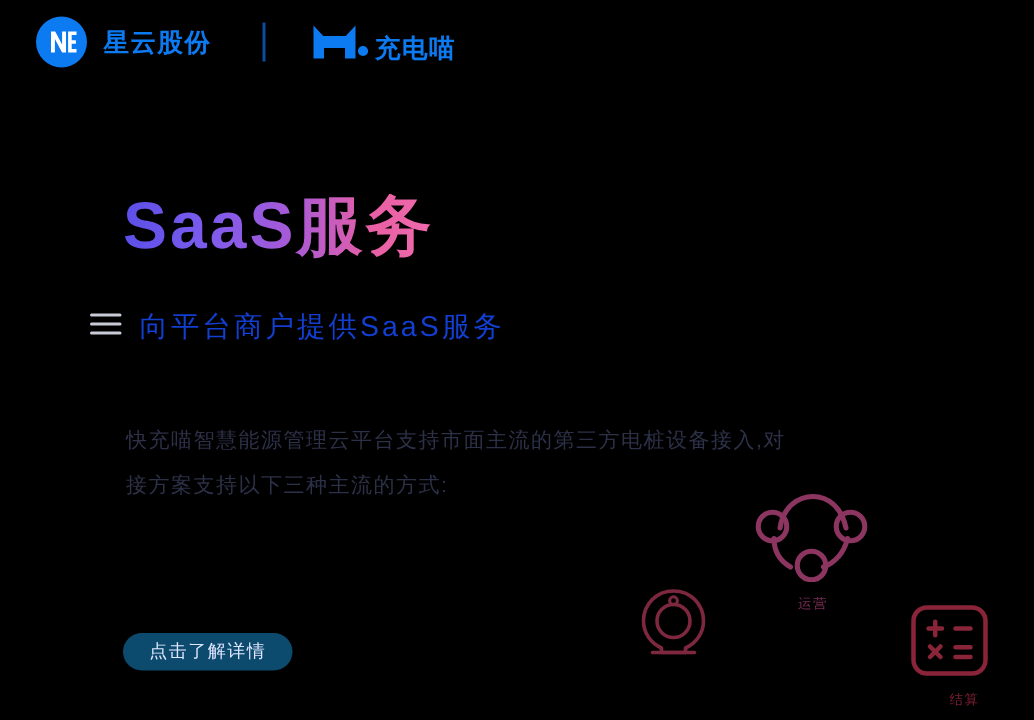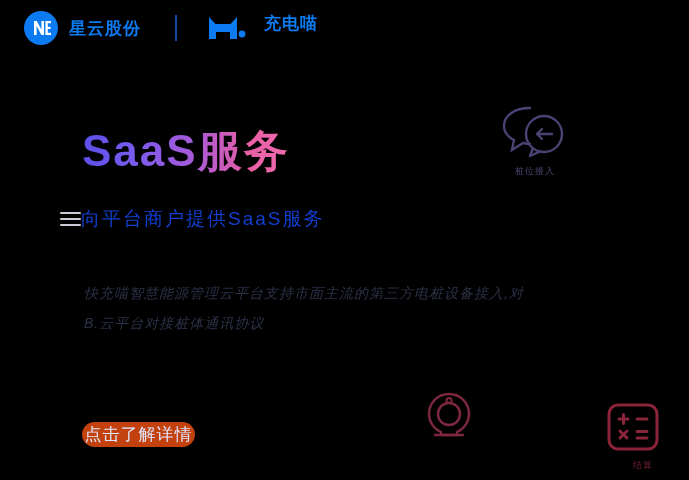--- a/index.html
+++ b/index.html
@@ -44,21 +44,21 @@
     letter-spacing:1px;
     line-height:1;
   }
 
   .divider-v {
     width:2px; height:26px;
     background:#0D4C9A;
     margin:0 30px 0 34px;
   }
 
-  .brand-b { display:flex; align-items:flex-start; gap:17px; }
+  .brand-b { display:flex; align-items:flex-end; gap:3px; }
   .cat-mark { width:40px; height:26px; display:block; }
 
   .brand-b-text {
     color:#0C7BF2;
     font-size:17px;
     font-weight:700;
     letter-spacing:1px;
     line-height:1;
   }
 
@@ -78,21 +78,22 @@
     color:transparent;
     -webkit-text-fill-color:transparent;
     white-space:nowrap;
     text-align:center;
   }
 
   .subtitle-row {
     position:absolute;
     left:60px; top:209px;
     display:flex;
-    align-items:center;
+    align-items:flex-start;
+    gap:12px;
   }
 
   .hamburger { width:21px; display:flex; flex-direction:column; gap:4px; }
   .hamburger i { display:block; height:2px; background:#C9CCD6; border-radius:1px; }
 
   .subtitle {
     color:#123FD2;
     font-size:19px;
     letter-spacing:2px;
     line-height:1;
@@ -102,31 +103,31 @@
   .body-copy {
     position:absolute;
     left:84px; top:278px;
     width:500px;
     color:#2D3148;
     font-size:14px;
     line-height:30px;
     letter-spacing:1px;
   }
 
-  .body-copy p { margin:0; white-space:nowrap;font-style:italic; }
+  .body-copy p { margin:0; white-space:nowrap; }
 
   .cta-btn {
     position:absolute;
     left:82px; top:422px;
     width:113px; height:25px;
     border:none;
     border-radius:13px;
-    background:#c2410c;
+    background:#0c4a6e;
     color:#DFE6FF;
-    font-size:17px;
+    font-size:12px;
     font-family:Liberation Sans, sans-serif;
     letter-spacing:1px;
     cursor:pointer;
   }
 
   
   .deco { position:absolute; display:flex; flex-direction:column; align-items:center; }
   .deco .glyph { display:block; }
   .deco .cap {
     margin-top:5px;
@@ -189,38 +190,40 @@
       <span class="hamburger">
         <i></i>
           <i></i>
           <i></i>
       </span>
       <span class="subtitle">向平台商户提供SaaS服务</span>
     </div>
 
     <div class="body-copy">
       <p>快充喵智慧能源管理云平台支持市面主流的第三方电桩设备接入,对</p>
-      <p>B.云平台对接桩体通讯协议</p>
+      <p>接方案支持以下三种主流的方式:</p>
     </div>
 
     <button class="cta-btn">点击了解详情</button>
 
-    <div class="deco deco-chat">
+
+
+    <div class="deco deco-share">
       <span class="glyph">
-        <svg width="70" height="54" viewBox="0 0 70 54">
-          <path d="M30 4 C14 4 4 12 4 22 C4 28 8 33 14 36 L12 46 L23 39 C25 39.5 27.5 40 30 40" fill="none" stroke="#4A4272" stroke-width="2.4" stroke-linecap="round"></path>
-          <circle cx="44" cy="30" r="18" fill="none" stroke="#4A4272" stroke-width="2.4"></circle>
-          <path d="M33 44 L30 52 L41 47" fill="none" stroke="#4A4272" stroke-width="2.4" stroke-linejoin="round"></path>
-          <path d="M52 30 L37 30 M42 25 L37 30 L42 35" fill="none" stroke="#4A4272" stroke-width="2.4" stroke-linecap="round" stroke-linejoin="round"></path>
-        </svg>
-      </span>
-      <span class="cap">桩位接入</span>
-    </div>
-
-
+        <svg width="78" height="62" viewBox="0 0 78 62">
+          <path d="M17 26 C19 12 29 5 39 5 C49 5 58 12 61 26" fill="none" stroke="#8C3560" stroke-width="3.4" stroke-linecap="round"></path>
+          <path d="M13 33 C13 42 17 48 24 52" fill="none" stroke="#8C3560" stroke-width="3.4" stroke-linecap="round"></path>
+          <path d="M62 33 C60 42 54 49 46 52" fill="none" stroke="#8C3560" stroke-width="3.4" stroke-linecap="round"></path>
+          <circle cx="12" cy="25" r="9.5" fill="none" stroke="#8C3560" stroke-width="3.4"></circle>
+          <circle cx="64" cy="25" r="9.5" fill="none" stroke="#8C3560" stroke-width="3.4"></circle>
+          <circle cx="38" cy="51" r="9.5" fill="none" stroke="#8C3560" stroke-width="3.4"></circle>
+        </svg>
+      </span>
+      <span class="cap">运营</span>
+    </div>
 
     <div class="deco deco-pile">
       <span class="glyph">
         <svg width="48" height="46" viewBox="0 0 48 46">
           <path d="M24 2 C12.5 2 4 11 4 22 C4 30 9 37 16 40 L16 43 L32 43 L32 40
                    C39 37 44 30 44 22 C44 11 35.5 2 24 2 Z" fill="none" stroke="#7E2840" stroke-width="2.4" stroke-linejoin="round"></path>
           <circle cx="24" cy="22" r="11" fill="none" stroke="#7E2840" stroke-width="2.4"></circle>
           <circle cx="24" cy="8.5" r="2.6" fill="none" stroke="#7E2840" stroke-width="2"></circle>
           <path d="M10 43 L38 43" stroke="#7E2840" stroke-width="2.4" stroke-linecap="round"></path>
         </svg>

